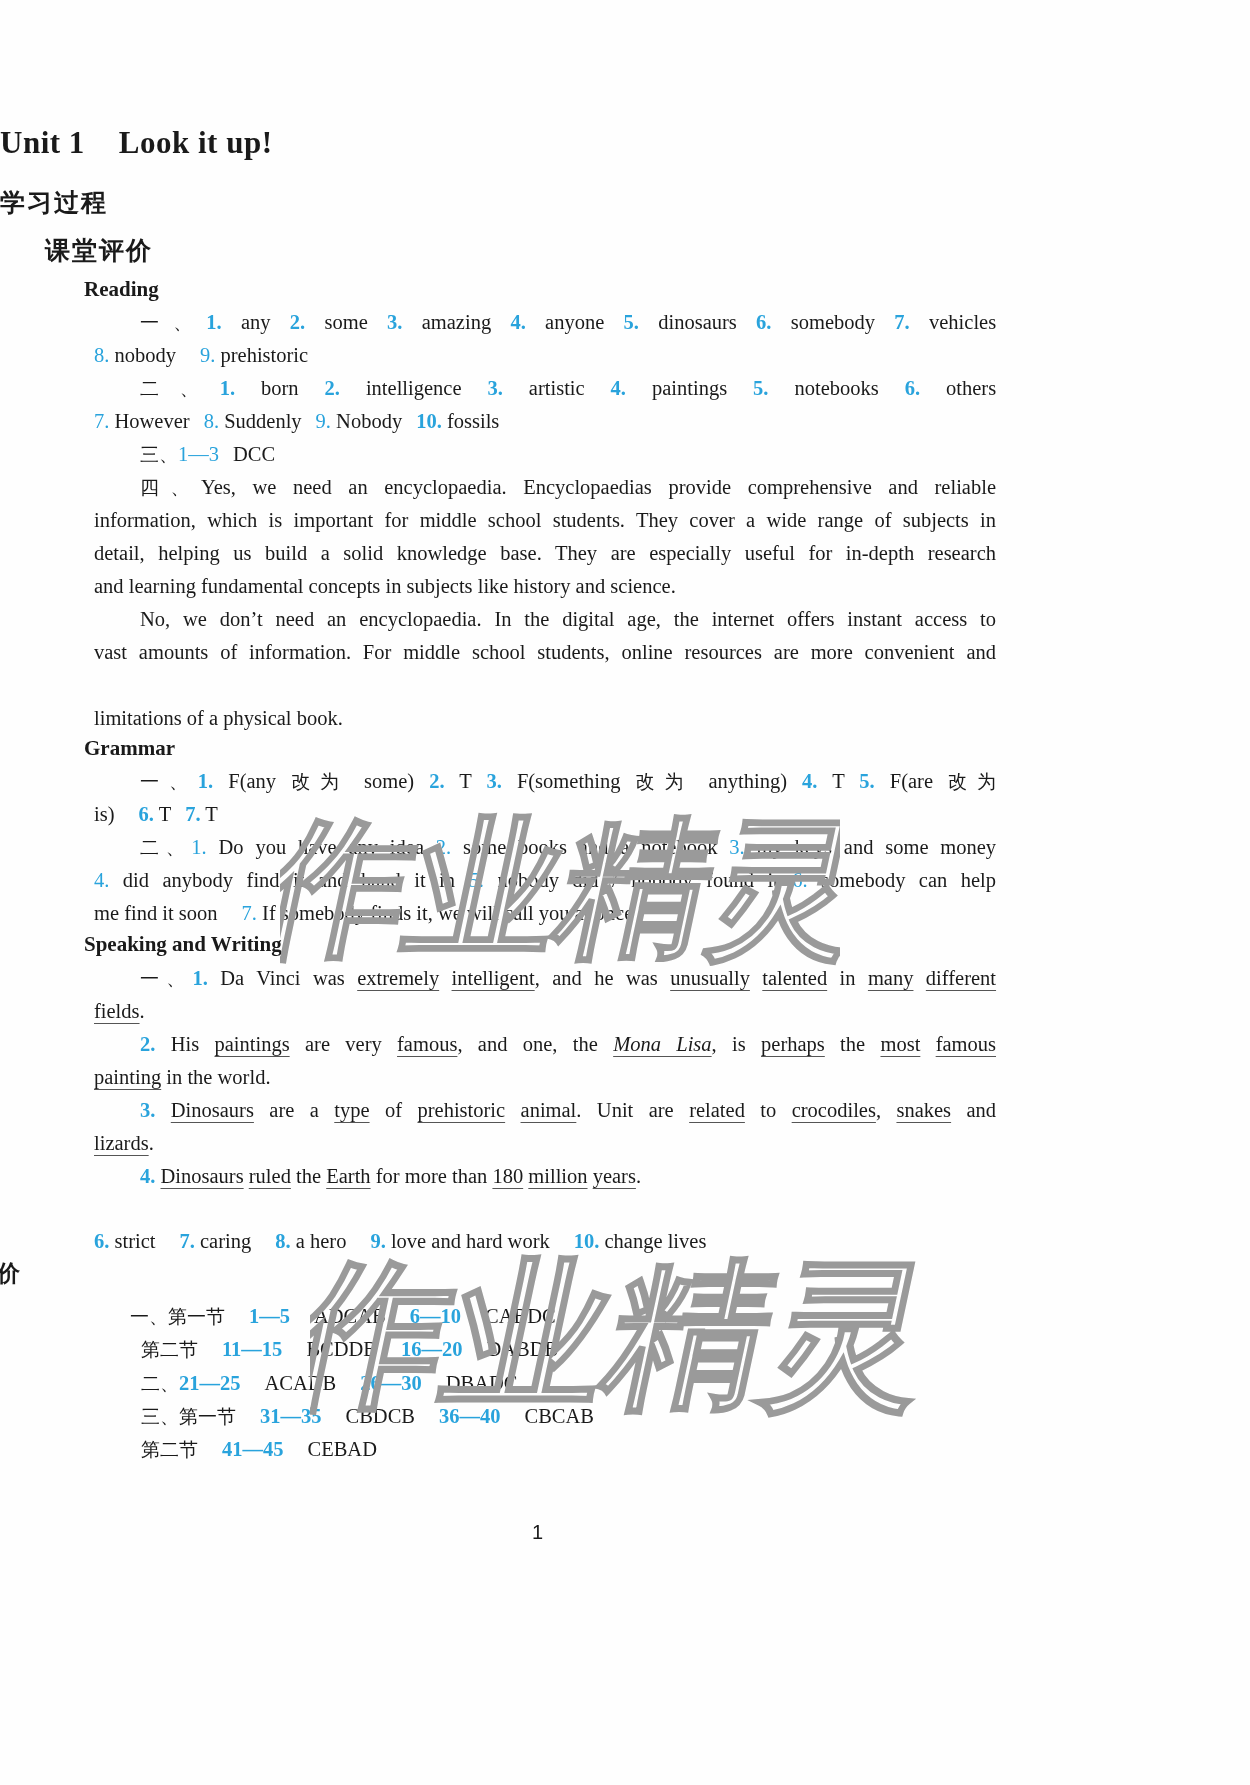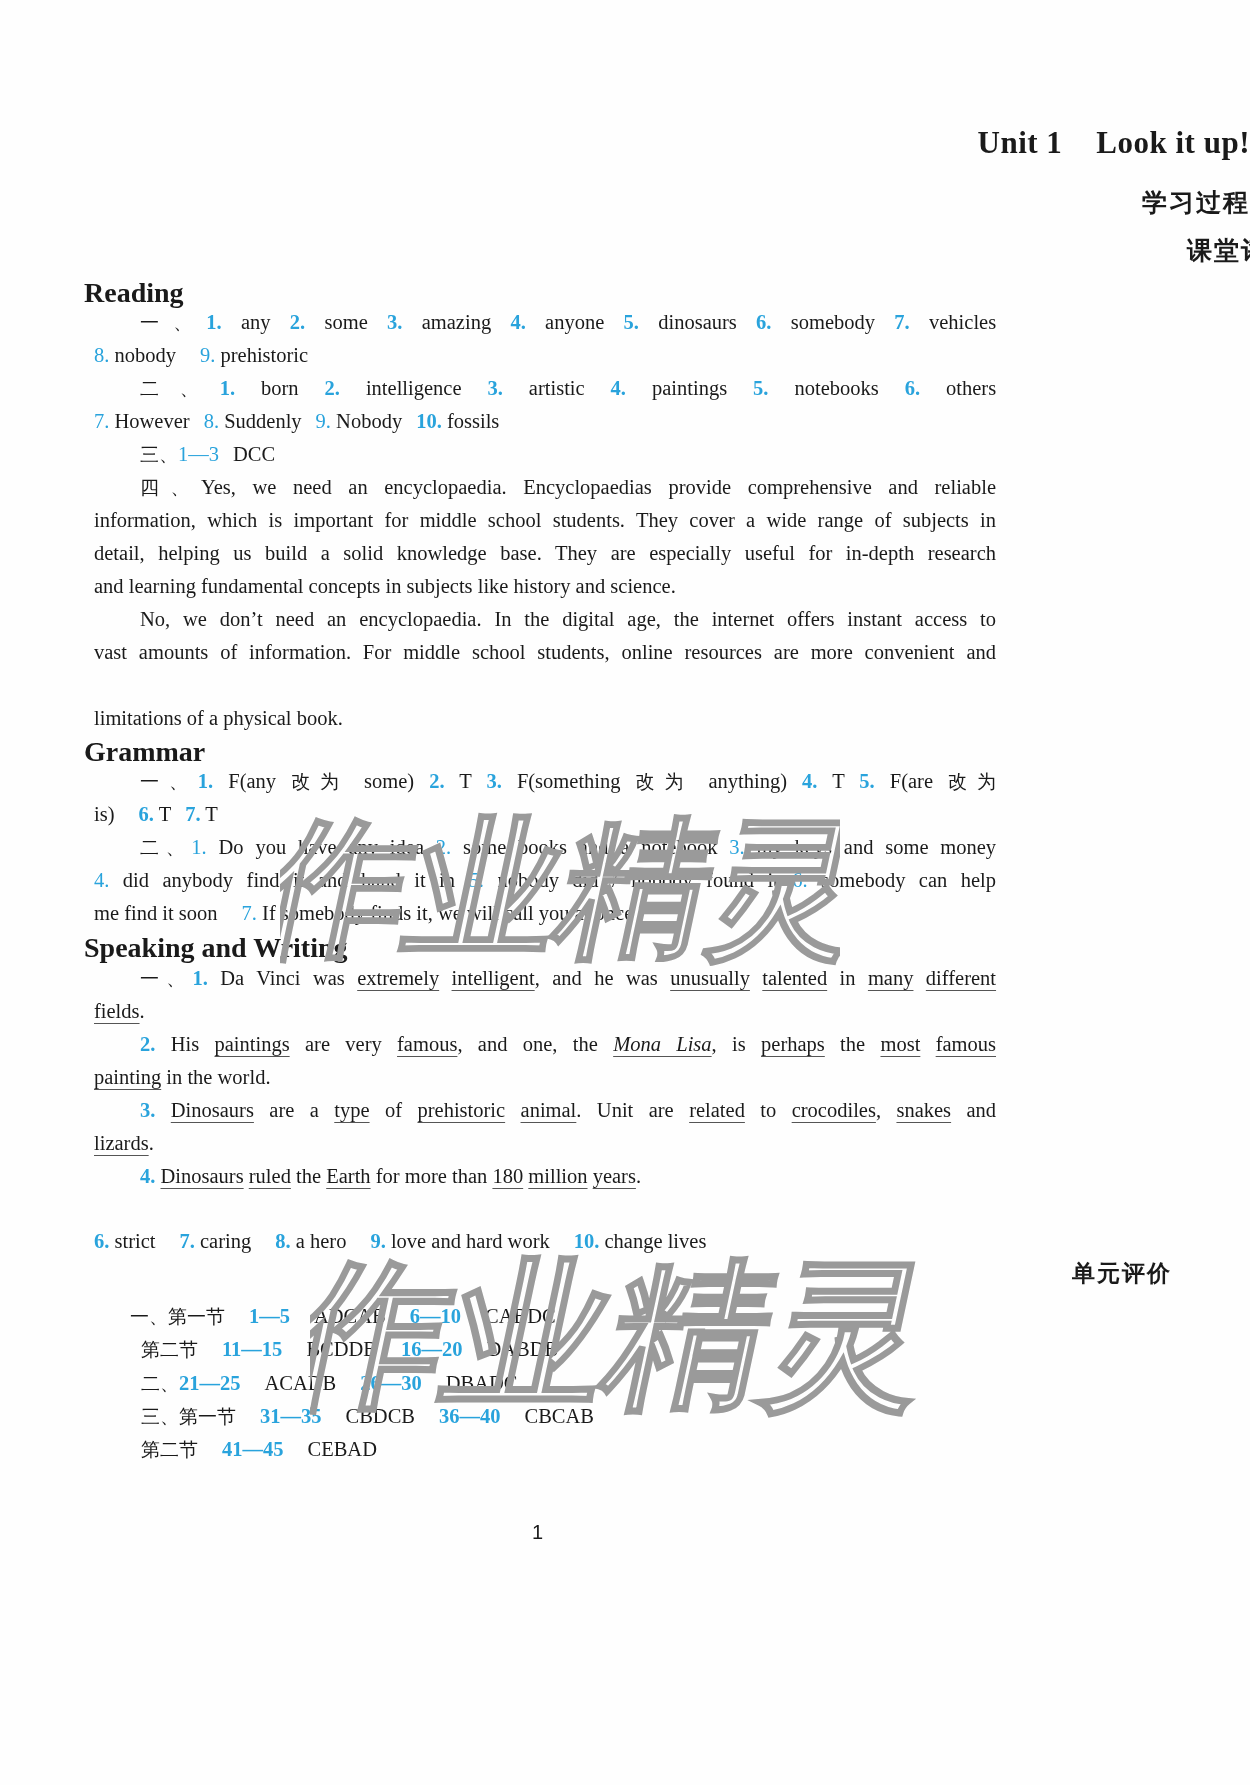--- a/index.html
+++ b/index.html
@@ -1,26 +1,26 @@
 <!DOCTYPE html>
 <html><head>
 <meta charset="utf-8">
 <style>
   html, body { margin: 0; padding: 0; background: #ffffff; }
   body { width: 1250px; height: 1785px; position: relative; overflow: hidden;
          font-family: "Liberation Serif", "DejaVu Serif", serif; color: #1a1a1a; }
   .page { position: absolute; left: 0; top: 0; width: 1250px; height: 1785px; background: #fefefe; }
-  .title { position: absolute; left: 0; width: 1250px; text-align: right; font-weight: bold; }
+  .title { position: absolute; left: 0; width: 1250px; text-align: left; font-weight: bold; }
   .unit-title { top: 125px; font-size: 31px; letter-spacing: 0.5px; font-family: "Liberation Serif", serif; }
   .unit-title .gap { display: inline-block; width: 34px; }
   .zh-title { font-family: "DejaVu Sans", sans-serif; font-size: 25px; letter-spacing: 2px; font-weight: bold; }
   .t-xuexi { top: 186px; }
   .t-ketang { top: 234px; padding-left: 45px; }
   .t-danyuan { top: 1258px; }
-  .sec-head { position: absolute; left: 84px; font-weight: bold; font-size: 28px; }
+  .sec-head { position: absolute; left: 84px; font-weight: bold; font-size: 21px; }
   .line { position: absolute; left: 84px; width: 902px; font-size: 20.5px; line-height: 28px; white-space: nowrap; margin-left: 10px; }
   .line.just { text-align: justify; text-align-last: justify; white-space: normal; }
   .line.ind { padding-left: 46px; width: 856px; }
   .num { color: #29a3dc; font-weight: bold; }
   .num.thin { font-weight: normal; }
   .zh { font-family: "DejaVu Sans", sans-serif; font-size: 19px; }
   .ul { text-decoration: underline; text-underline-offset: 5px; text-decoration-thickness: 1px; text-decoration-color: #555; text-align: center; }
   .it { font-style: italic; }
   .sp { display: inline-block; }
   .s1 { width: 14px; } .s2 { width: 24px; }

